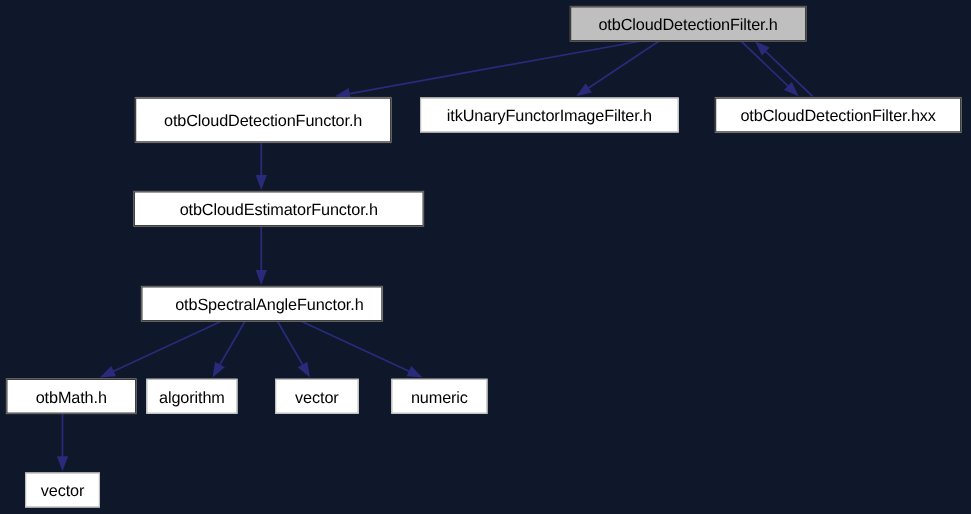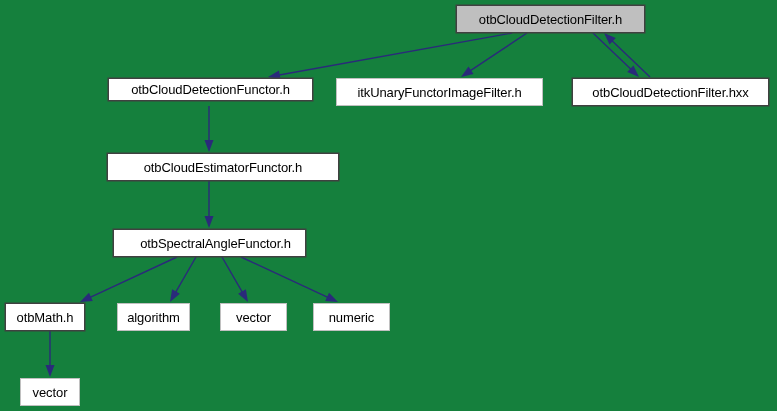--- a/index.html
+++ b/index.html
@@ -10,21 +10,21 @@
   body {
     width: 777px;
     height: 411px;
     overflow: hidden;
     font-family: "Liberation Sans", sans-serif;
   }
   #graph-root {
     position: relative;
     width: 777px;
     height: 411px;
-    background: #15803d;
+    background: #0f172a;
   }
   #graph-svg {
     position: absolute;
     top: 0;
     left: 0;
     width: 777px;
     height: 411px;
     display: block;
   }
   .node-box {
@@ -81,36 +81,36 @@
       <polygon points="248,302 238.10027599590398,293.86086831150124 245.89306165510493,289.3583699306296" fill="#2a2a7a"></polygon>
       <line x1="241" y1="257" x2="328.92863503047334" y2="297.79163480795154" stroke="#2a2a7a" stroke-width="1.4"></line>
       <polygon points="338,302 325.22059770014624,301.03207600582886 329.0081263729898,292.86784753325486" fill="#2a2a7a"></polygon>
       <line x1="50" y1="331" x2="50" y2="367" stroke="#2a2a7a" stroke-width="1.4"></line>
       <polygon points="50,377 45.5,365 54.5,365" fill="#2a2a7a"></polygon>
     </svg>
   <div id="nodes-layer">
       <div class="node-box node-current" style="left: 456px; top: 5px; width: 189px; height: 28px;">
         <span class="node-label">otbCloudDetectionFilter.h</span>
       </div>
-      <div class="node-box node-strong" style="left: 108px; top: 78px; width: 205px; height: 23px;">
+      <div class="node-box node-strong" style="left: 108px; top: 78px; width: 205px; height: 36px;">
         <span class="node-label">otbCloudDetectionFunctor.h</span>
       </div>
       <div class="node-box" style="left: 336px; top: 78px; width: 207px; height: 28px;">
         <span class="node-label">itkUnaryFunctorImageFilter.h</span>
       </div>
       <div class="node-box node-strong" style="left: 572px; top: 78px; width: 197px; height: 28px;">
         <span class="node-label">otbCloudDetectionFilter.hxx</span>
       </div>
       <div class="node-box node-strong" style="left: 107px; top: 153px; width: 232px; height: 28px;">
         <span class="node-label">otbCloudEstimatorFunctor.h</span>
       </div>
       <div class="node-box node-strong" style="left: 113px; top: 229px; width: 193px; height: 28px; padding-left: 12px;">
         <span class="node-label">otbSpectralAngleFunctor.h</span>
       </div>
-      <div class="node-box node-strong" style="left: 5px; top: 303px; width: 80px; height: 28px;">
+      <div class="node-box node-strong" style="left: 5px; top: 303px; width: 104px; height: 28px;">
         <span class="node-label">otbMath.h</span>
       </div>
       <div class="node-box" style="left: 117px; top: 303px; width: 73px; height: 28px;">
         <span class="node-label">algorithm</span>
       </div>
       <div class="node-box" style="left: 220px; top: 303px; width: 67px; height: 28px;">
         <span class="node-label">vector</span>
       </div>
       <div class="node-box" style="left: 313px; top: 303px; width: 77px; height: 28px; justify-content: center;">
         <span class="node-label">numeric</span>

